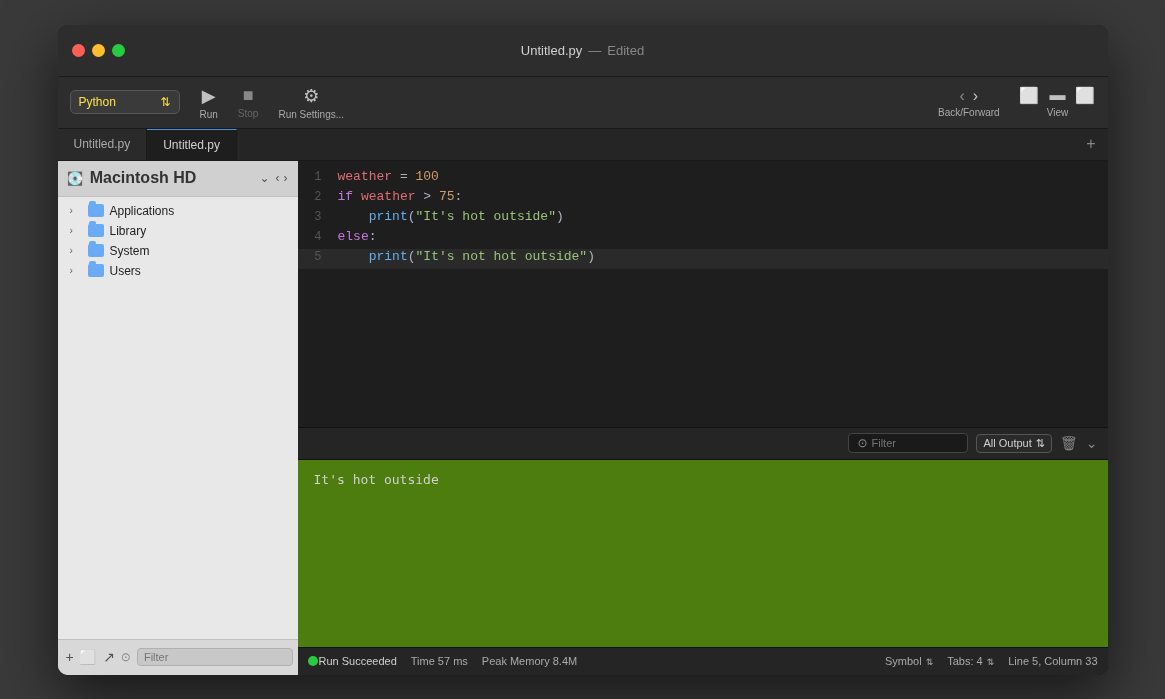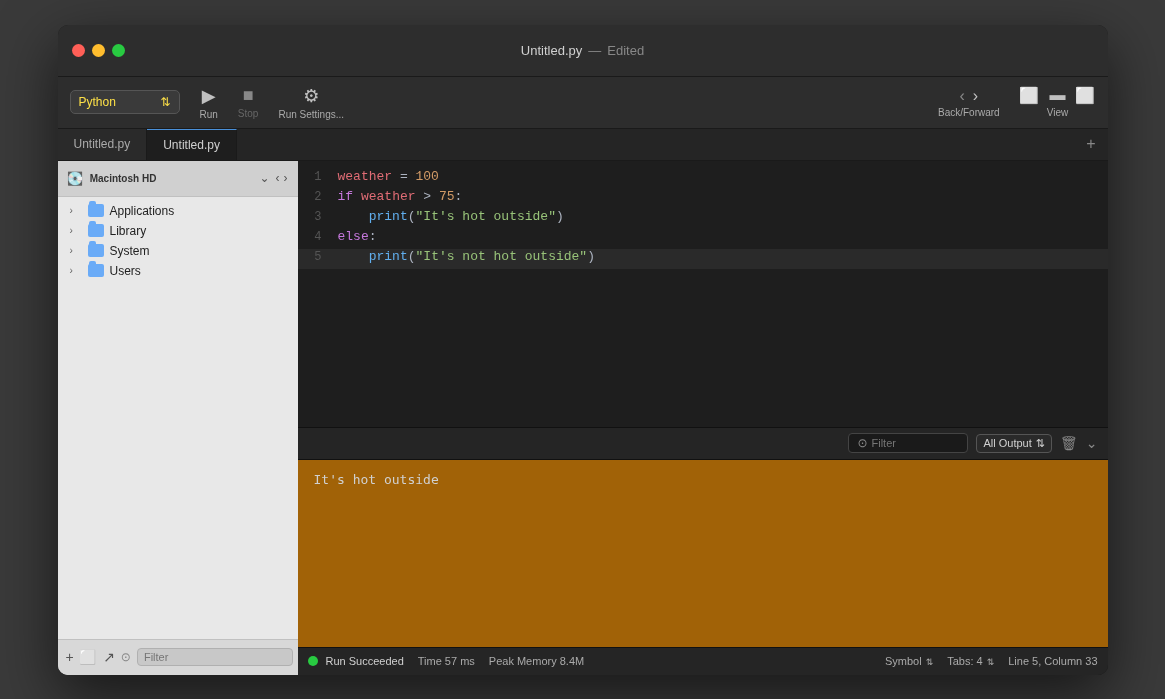--- a/index.html
+++ b/index.html
@@ -209,21 +209,21 @@
     .sidebar-header {
       height: 36px;
       display: flex;
       align-items: center;
       padding: 0 10px;
       background: #d0d0d0;
       border-bottom: 1px solid #c0c0c0;
       gap: 6px;
     }
     .sidebar-hd-label {
-      font-size: 10px;
+      font-size: 16px;
       font-weight: 600;
       color: #333;
       flex: 1;
     }
     .sidebar-hd-icon {
       color: #555;
       font-size: 12px;
       cursor: pointer;
     }
     .sidebar-nav-arrows {
@@ -391,21 +391,21 @@
       align-items: center;
       gap: 4px;
     }
     .output-btn {
       color: #888;
       font-size: 14px;
       cursor: pointer;
     }
     .output-content {
       flex: 1;
-      background: #a16207;
+      background: #4d7c0f;
       padding: 10px 16px;
       overflow: auto;
     }
     .output-text {
       font-family: "SF Mono", "Menlo", "Monaco", monospace;
       font-size: 13px;
       color: #d0d0d0;
     }
     
     .status-bar {
@@ -414,21 +414,21 @@
       border-top: 1px solid #111;
       display: flex;
       align-items: center;
       padding: 0 10px;
       gap: 14px;
       flex-shrink: 0;
     }
     .status-item {
       display: flex;
       align-items: center;
-      gap: 8px;
+      gap: 1px;
       font-size: 11px;
       color: #aaa;
     }
     .status-success-dot {
       width: 10px;
       height: 10px;
       border-radius: 50%;
       background: #28ca41;
       flex-shrink: 0;
     }

